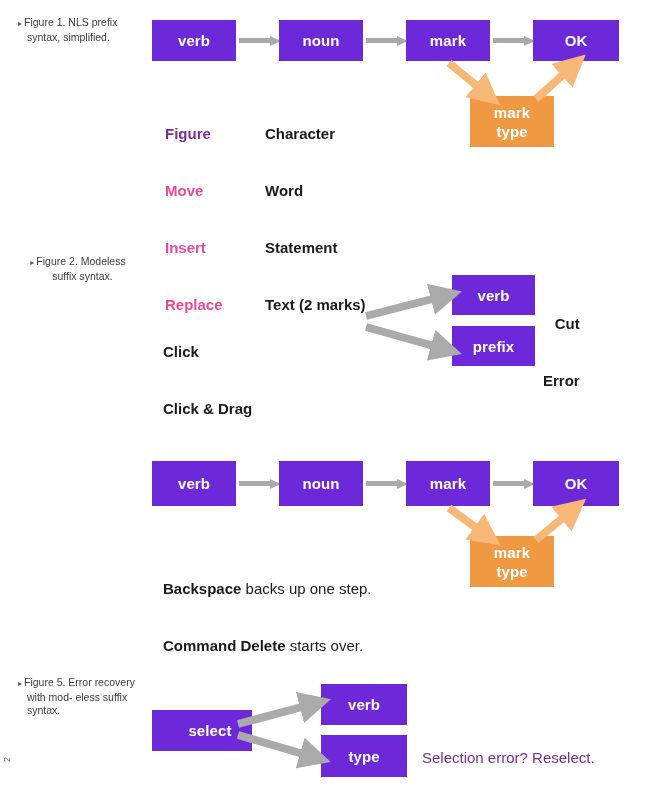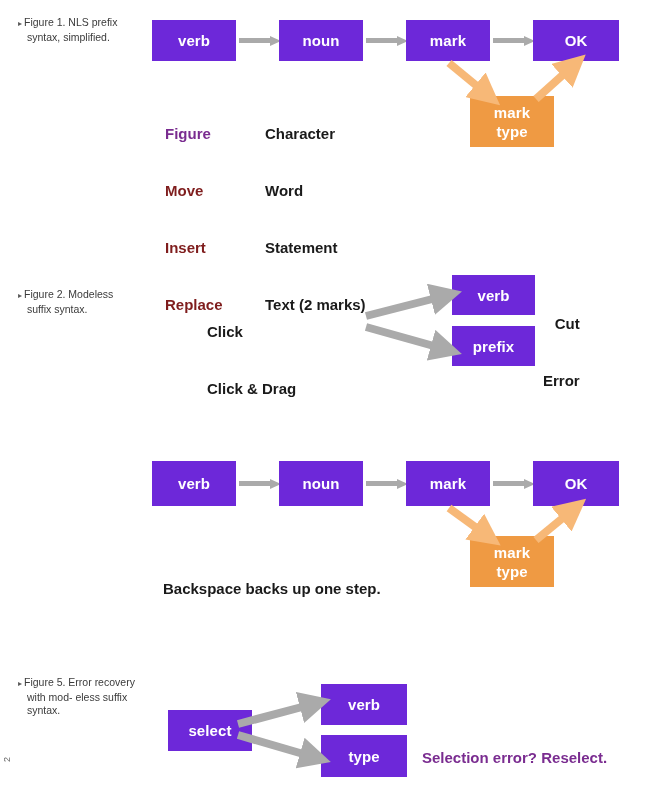--- a/index.html
+++ b/index.html
@@ -84,25 +84,24 @@
     border-left: 11px solid #aaaaaa;
   }
 
   
   .tblock {
     position: absolute;
     font-size: 15px;
     line-height: 19px;
     font-family: "Liberation Sans", sans-serif;
     white-space: pre;
-    font-weight: bold;
   }
   .tblock.bold { font-weight: bold; }
   .purple-t { color: #7a2c90; }
-  .orange-t { color: #7f1d1d; }
+  .orange-t { color: #ec4899; }
   .black-t  { color: #1a1a1a; }
 
   .line { display: block; }
 
   
   .svg-layer {
     position: absolute;
     left: 0;
     top: 0;
     width: 650px;
@@ -173,26 +172,26 @@
     <span class="line orange-t">Replace</span>
   </div>
 
   <div class="tblock bold black-t" style="left:265px; top:86px;">
     <span class="line">Character</span>
     <span class="line">Word</span>
     <span class="line">Statement</span>
     <span class="line">Text (2 marks)</span>
   </div>
 
-  <div class="caption" style="left:18px; top:288px;">
+  <div class="caption" style="left:18px; top:255px;text-align:center;">
     <span class="hang"><span class="tri">▸</span><span>Figure 2. Modeless</span>
     <span>suffix syntax.</span></span>
   </div>
 
-  <div class="tblock bold black-t" style="left:163px; top:284px;margin-left:44px;">
+  <div class="tblock bold black-t" style="left:163px; top:304px;">
     <span class="line">Click</span>
     <span class="line">Click &amp; Drag</span>
   </div>
 
 
   <div class="box" style="left:452px; top:275px; width:83px; height:40px;">verb</div>
 
   <div class="box" style="left:452px; top:326px; width:83px; height:40px;">prefix</div>
 
   <svg class="svg-layer">
@@ -241,29 +240,30 @@
       <marker id="oh3" markerWidth="4" markerHeight="4" refX="2.2" refY="2" orient="auto">
         <path d="M0,0 L4,2 L0,4 z" fill="#f7b877"></path>
       </marker>
     </defs>
     <line x1="449" y1="508" x2="489" y2="537" stroke="#f7b877" stroke-width="8" marker-end="url(#oh3)"></line>
     <line x1="536" y1="540" x2="575" y2="508" stroke="#f7b877" stroke-width="8" marker-end="url(#oh3)"></line>
   </svg>
 
   <div class="tblock black-t" style="left:163px; top:541px;">
     <span class="line"><b>Backspace</b><span> backs up one step.</span></span>
+    <span class="line"><b>Command Delete</b><span> starts over.</span></span>
   </div>
 
   <div class="caption" style="left:18px; top:676px;">
     <span class="hang"><span class="tri">▸</span><span>Figure 5. Error</span>
     <span>recovery with mod-</span>
     <span>eless suffix syntax.</span></span>
   </div>
 
-  <div class="box" style="left:168px; top:710px; width:84px; height:41px;">select</div>
+  <div class="box" style="left:152px; top:710px; width:84px; height:41px;padding-left:16px;">select</div>
 
   <div class="box" style="left:321px; top:684px; width:86px; height:41px;">verb</div>
 
   <div class="box" style="left:321px; top:735px; width:86px; height:42px;">type</div>
 
   <svg class="svg-layer">
     <defs>
       <marker id="gh4" markerWidth="4" markerHeight="4" refX="2.2" refY="2" orient="auto">
         <path d="M0,0 L4,2 L0,4 z" fill="#aaaaaa"></path>
       </marker>

